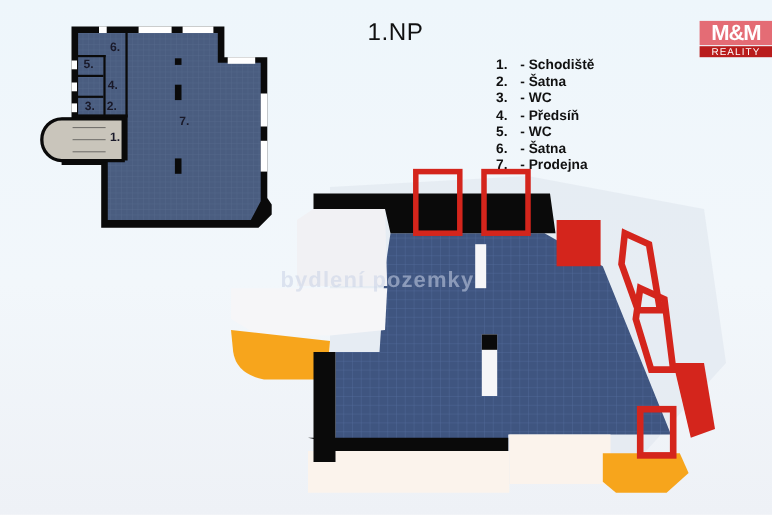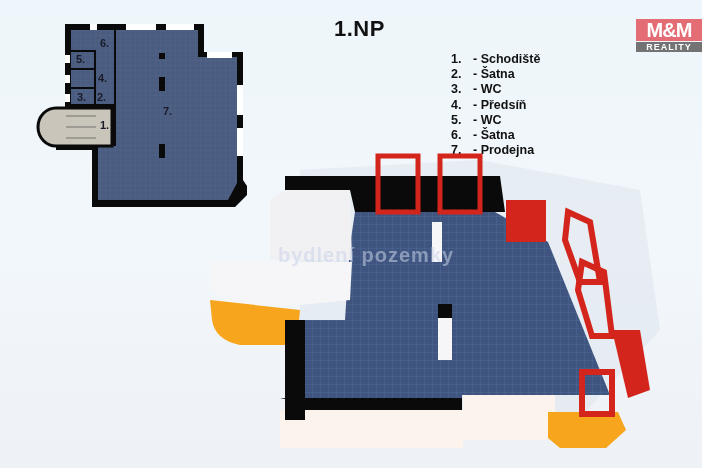--- a/index.html
+++ b/index.html
@@ -2,29 +2,29 @@
 <html><head>
 <meta charset="utf-8">
 <style>
   html, body { margin:0; padding:0; }
   body {
     width:702px; height:468px; overflow:hidden; position:relative;
     background: linear-gradient(180deg,#eef6fb 0%,#f2f7fb 55%,#eef1f6 100%);
     font-family:"Liberation Sans", sans-serif;
   }
   .abs { position:absolute; }
-  .title { left:334px; top:16px; font-size:22px; font-weight:bold; color:#111; letter-spacing:0.5px; }
+  .title { left:334px; top:16px; font-size:22px; font-weight:normal; color:#111; letter-spacing:0.5px; }
   .legend { left:451px; top:52px; font-size:12.5px; font-weight:bold; color:#111; line-height:15.2px; }
   .legend .row { display:flex; }
   .legend .num { width:22px; }
   .logo { left:604px; top:19px; width:66px; height:34px;padding-left:32px; }
   .logo .top { height:22px; background:#e46c75; color:#fff; font-weight:900; font-size:20px; text-align:center; line-height:22px; letter-spacing:-1px; }
-  .logo .bot { height:10px; margin-top:1px; background:#737373; color:#fff; font-weight:bold; font-size:9px; text-align:center; line-height:10px; letter-spacing:1px; }
+  .logo .bot { height:10px; margin-top:1px; background:#b91c1c; color:#fff; font-weight:normal; font-size:9px; text-align:center; line-height:10px; letter-spacing:1px; }
   .room-label { position:absolute; font-size:11px; font-weight:bold; color:#1a1a2a; }
-  .watermark { left:255px; top:244px; font-size:20px; font-weight:bold; color:rgba(200,210,230,0.55); letter-spacing:1px;margin-left:23px; }
+  .watermark { left:255px; top:244px; font-size:20px; font-weight:bold; color:rgba(200,210,230,0.55); letter-spacing:1px; }
 </style>
 </head>
 <body>
 
 <div class="abs title">1.NP</div>
 
 <div class="abs logo">
   <div class="top">M&amp;M</div>
   <div class="bot">REALITY</div>
 </div>

